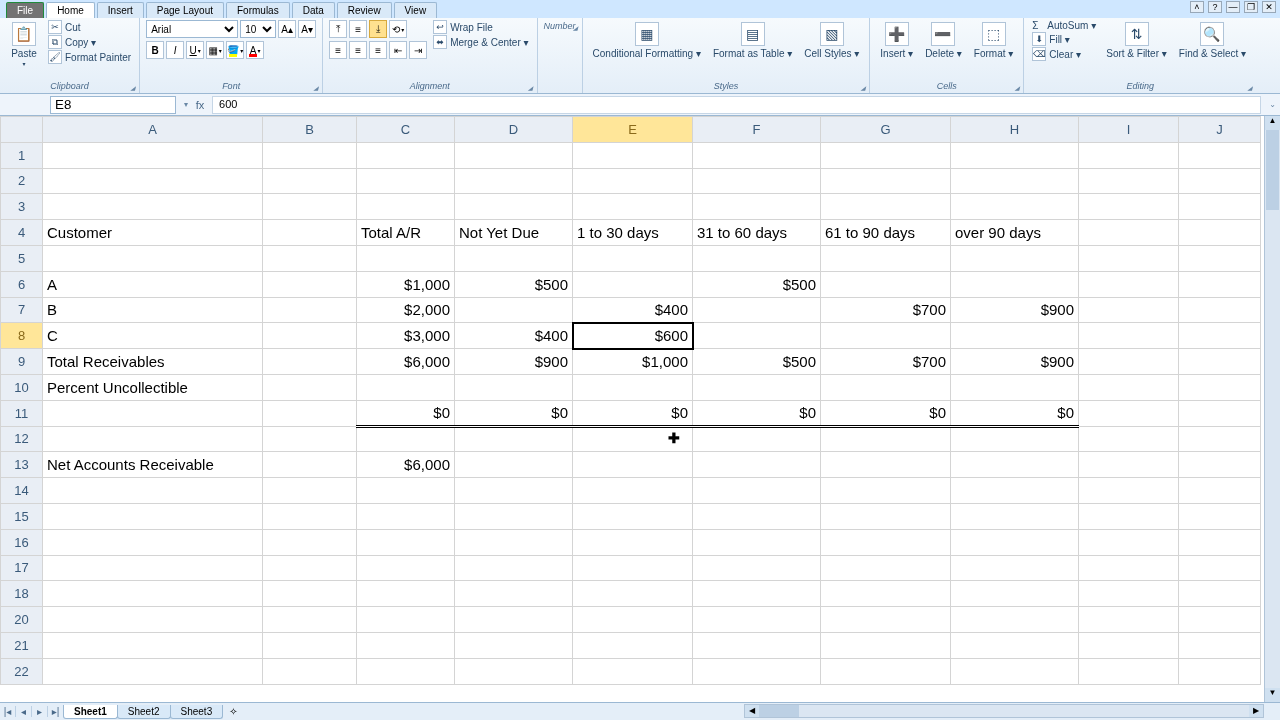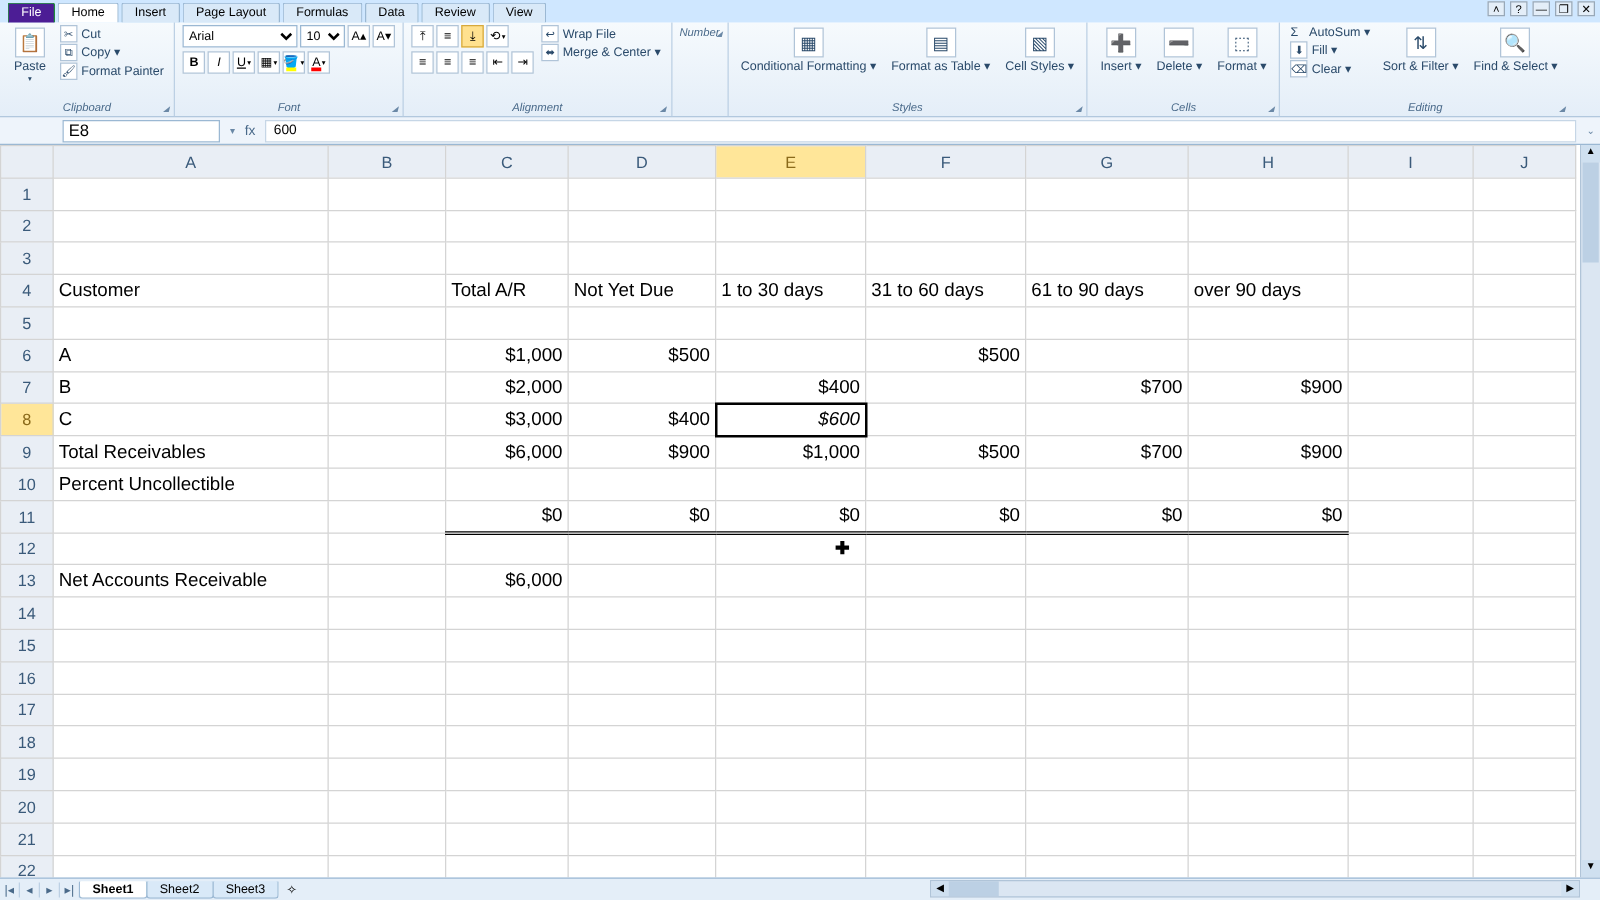--- a/index.html
+++ b/index.html
@@ -1,21 +1,21 @@
 <!DOCTYPE html>
 <html><head>
 <meta charset="utf-8">
 <style>
   * { margin:0; padding:0; box-sizing:border-box; font-family: "Segoe UI", Tahoma, sans-serif; }
   html,body { width:1280px; height:720px; overflow:hidden; background:#fff; }
 
   
   .tabbar { height:18px; background:#cfe7ff; display:flex; align-items:flex-end; padding-left:6px; position:relative;}
   .tab { font-size:10px; padding:2px 10px 2px 10px; border:1px solid #9bb8d3; border-bottom:none; margin-right:2px; background:#d9e9f8; border-radius:2px 2px 0 0; cursor:pointer;}
-  .tab.file { background:#4c1d95; color:#fff; border-color:#1f8a3b;}
+  .tab.file { background:#737373; color:#fff; border-color:#1f8a3b;}
   .tab.active { background:#fff; }
   .win-ctrls { position:absolute; right:4px; top:1px; display:flex; gap:4px;}
   .win-ctrls span { font-size:9px; width:14px; height:12px; border:1px solid #98a8b8; background:#e4eef8; text-align:center; line-height:10px; cursor:pointer;}
 
   
   .ribbon { height:76px; background:linear-gradient(#f6fafd,#e4eef8); border-bottom:1px solid #9bb8d3; display:flex; }
   .group { border-right:1px solid #bcd0e4; padding:2px 6px 0 6px; display:flex; flex-direction:column; justify-content:space-between; position:relative;}
   .group-body { display:flex; gap:4px; align-items:flex-start; flex:1;}
   .group-title { font-size:9px; color:#4a6a8a; text-align:center; padding:1px 0 2px 0; position:relative;font-style:italic;}
   .group-title::after { content:"◢"; font-size:6px; color:#6a88a6; position:absolute; right:-2px; bottom:2px;}
@@ -39,21 +39,21 @@
 
   
   .sheet { position:relative; overflow:hidden; height:586px; background:#fff;}
   table.grid { border-collapse:collapse; table-layout:fixed; }
   table.grid th, table.grid td { border:1px solid #d4d4d4; height:25.8px; font-size:15px; font-family:Arial, sans-serif; padding:0 4px; white-space:nowrap;}
   table.grid th { background:#e9eef5; font-weight:normal; color:#3a5a7a; font-size:13px;}
   th.corner { background:#e9eef5; width:42px;}
   th.colh { height:24px; text-align:center;}
   th.rowh { width:42px; text-align:center; font-size:13px;}
   th.colh.sel, th.rowh.sel { background:#ffe699; color:#8a6a1a;}
-  td.selcell { outline:2px solid #000; outline-offset:-1px; background:#fff;font-style:italic;}
+  td.selcell { outline:2px solid #000; outline-offset:-1px; background:#fff;}
   tr.top-border td:not(.rowlabel):not(:first-child) { border-top:1.5px solid #000;}
   tr.top-border-sub td.sub { border-top:1.5px solid #000;}
   tr.dbl-bot td.sub { border-bottom:3px double #000;}
   .cursor-plus { position:absolute; font-size:14px; color:#000; font-weight:bold; }
 
   
   .tabsbar { height:18px; background:#e4eef8; border-top:1px solid #9bb8d3; display:flex; align-items:center; font-size:10px; position:relative;}
   .nav-arrows { display:flex;}
   .nav-arrows span { width:16px; text-align:center; border-right:1px solid #bcd0e4; cursor:pointer; color:#4a6a8a;}
   .sh-tab { padding:1px 10px; border:1px solid #9bb8d3; border-top:none; background:#d9e9f8; margin-left:-1px; cursor:pointer; border-radius:0 0 3px 3px;}
@@ -493,33 +493,20 @@
           <td class="sub" style=""></td>
           <td class="sub" style=""></td>
           <td class="sub" style=""></td>
           <td class="sub" style=""></td>
           <td class="sub" style=""></td>
           <td class="sub" style=""></td>
           <td class="" style=""></td>
           <td class="" style=""></td>
         </tr>
         <tr class="">
-          <th class="rowh">19</th>
-          <td class="" style="text-align:left;"></td>
-          <td class="" style=""></td>
-          <td class="sub" style=""></td>
-          <td class="sub" style=""></td>
-          <td class="sub" style=""></td>
-          <td class="sub" style=""></td>
-          <td class="sub" style=""></td>
-          <td class="sub" style=""></td>
-          <td class="" style=""></td>
-          <td class="" style=""></td>
-        </tr>
-        <tr class="">
           <th class="rowh">20</th>
           <td class="" style="text-align:left;"></td>
           <td class="" style=""></td>
           <td class="sub" style=""></td>
           <td class="sub" style=""></td>
           <td class="sub" style=""></td>
           <td class="sub" style=""></td>
           <td class="sub" style=""></td>
           <td class="sub" style=""></td>
           <td class="" style=""></td>

